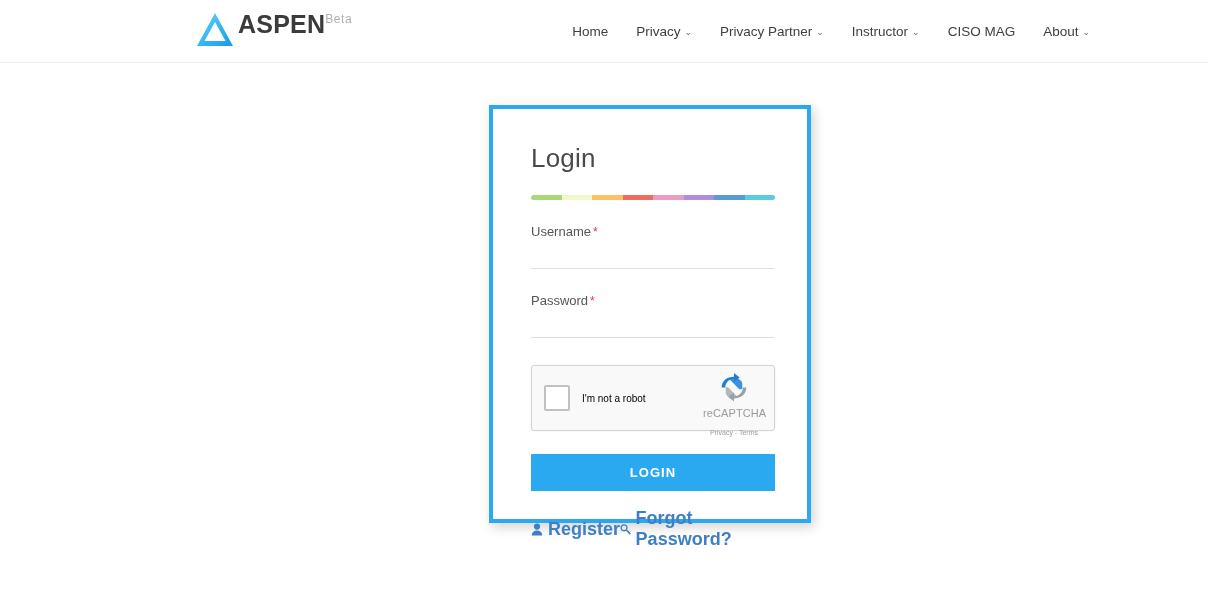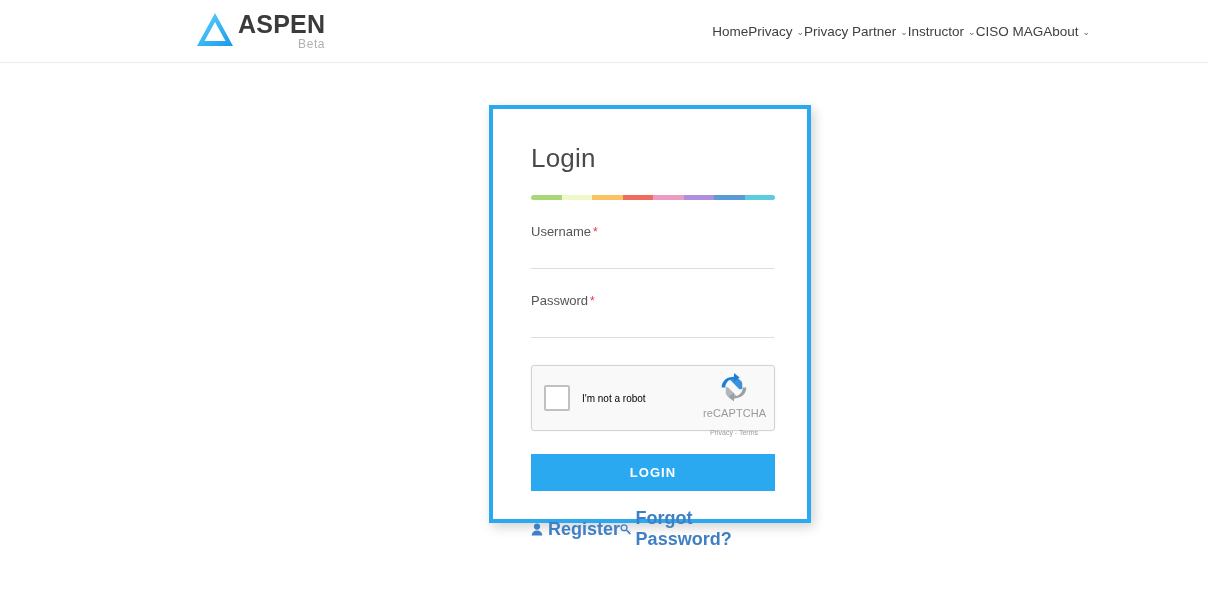--- a/index.html
+++ b/index.html
@@ -23,21 +23,21 @@
     position: absolute;
     left: 193px;
     top: 8px;
     display: flex;
     align-items: flex-start;
     height: 46px;
   }
   .brand-mark { width: 44px; height: 44px; display: block; }
   .brand-text {
     display: flex;
-    flex-direction: column;
+    flex-direction: row;
     margin-left: 1px;
     padding-top: 4px;
   }
   .brand-name {
     font-size: 25px;
     font-weight: bold;
     letter-spacing: 0.2px;
     color: #3b3b3b;
     line-height: 25px;
   }
@@ -50,20 +50,21 @@
     margin-top: 1px;
   }
 
   .main-nav {
     position: absolute;
     right: 118px;
     top: 0;
     height: 62px;
     display: flex;
     align-items: center;
+    gap: 28px;
   }
   .nav-item {
     display: inline-flex;
     align-items: center;
     gap: 4px;
     font-size: 13.5px;
     color: #3f3f3f;
     cursor: pointer;
     white-space: nowrap;
   }

